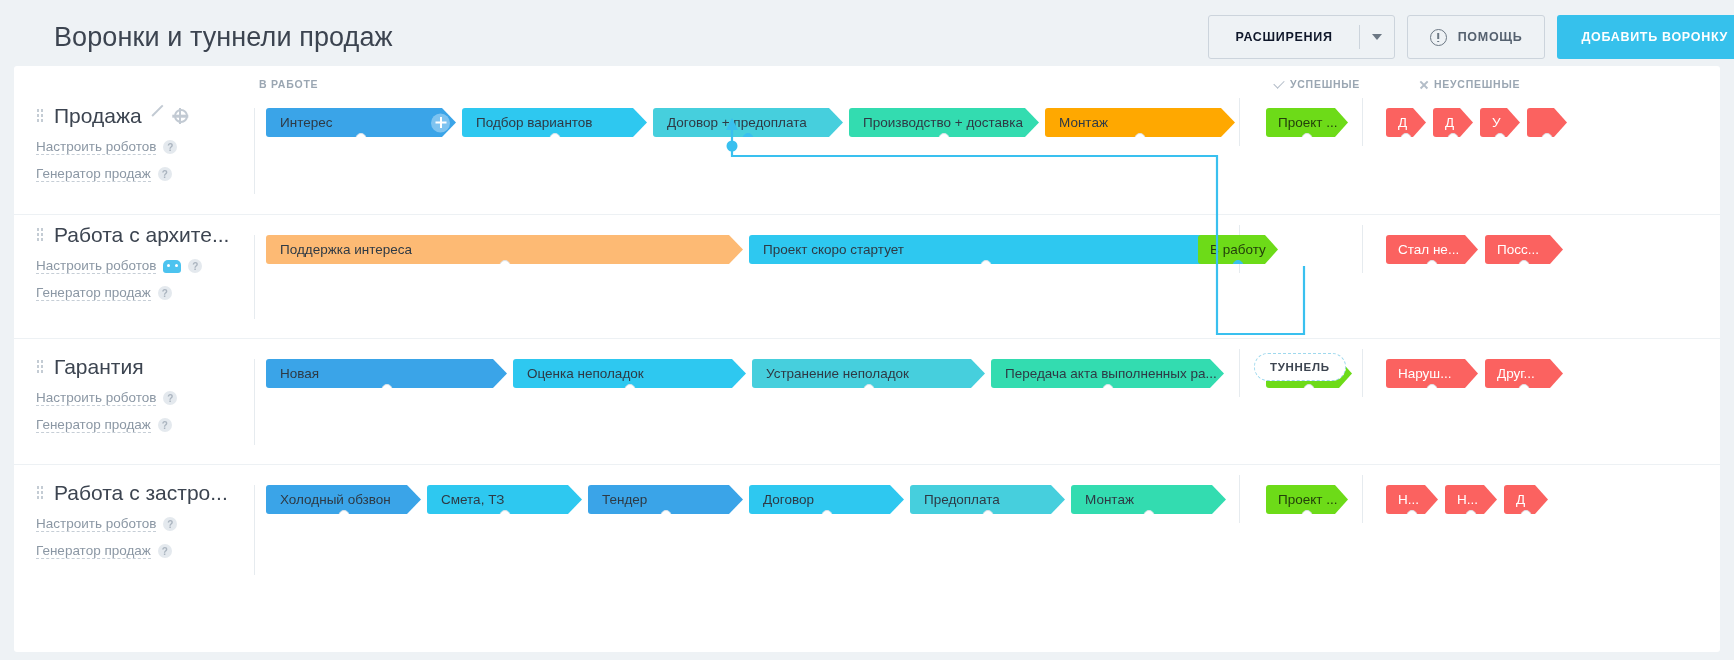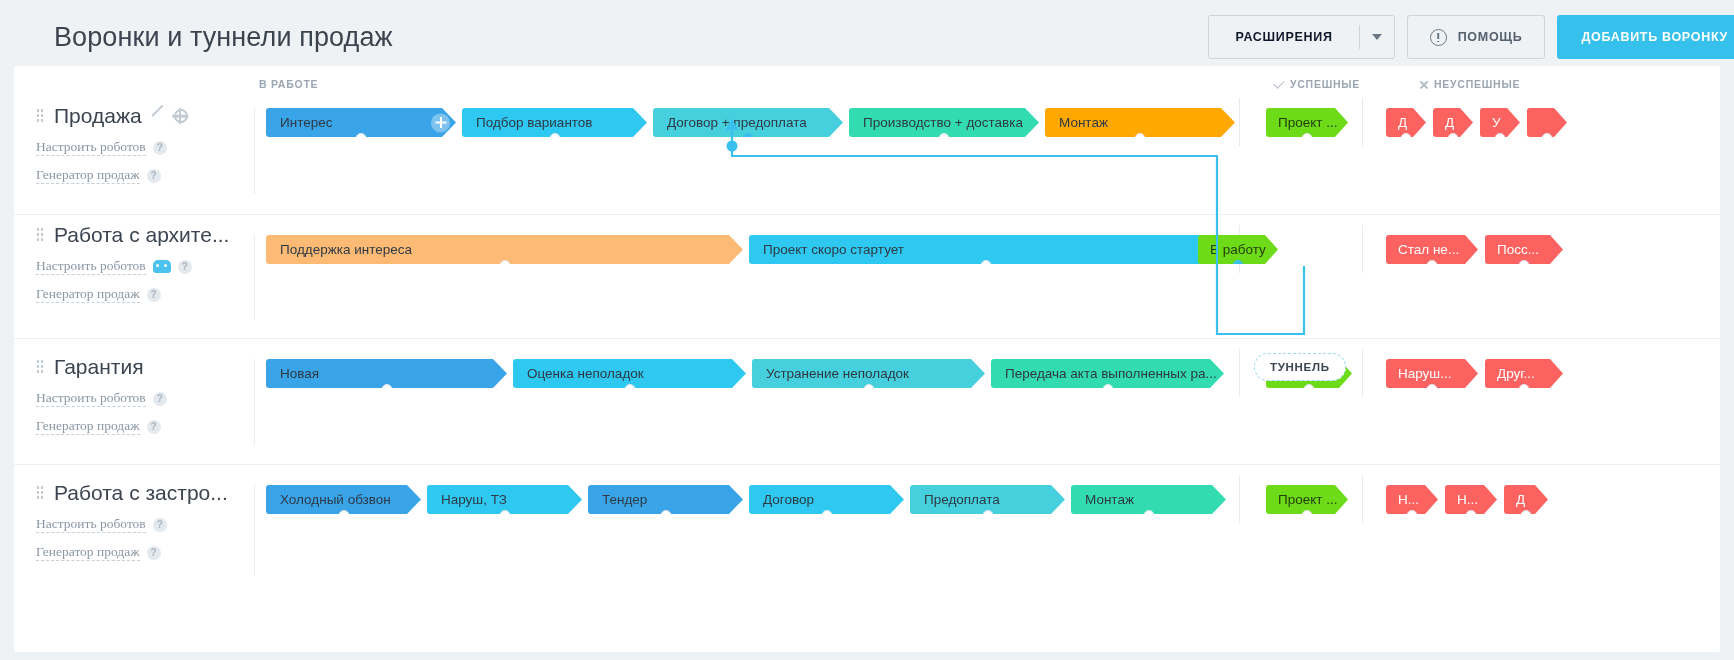--- a/index.html
+++ b/index.html
@@ -133,21 +133,21 @@
   .icon-gear::before, .icon-gear::after {
     content:""; position:absolute; left:3px; top:-3.5px; width:2.6px; height:16px;
     background:#c2cad3;
   }
   .icon-gear::after { transform: rotate(90deg); }
 
   .side-link {
     margin-top: 11px; display: flex; align-items: center; gap: 7px;
     font-size: 13.5px; color: #8b97a4; white-space: nowrap;
   }
-  .side-link .txt { border-bottom: 1px dashed #c6ced6; font-family: Liberation Serif, serif; }
+  .side-link .txt { border-bottom: 1px dashed #c6ced6; }
   .q-mark {
     width: 14px; height: 14px; border-radius: 50%; background: #e4e9ee;
     color: #aab4bf; font-size: 10px; font-weight: bold;
     display: flex; align-items: center; justify-content: center; flex: none;
   }
   .robot-ico {
     width: 18px; height: 13px; background: #4cc3ef; border-radius: 5px 5px 3px 3px;
     position: relative; flex: none;
   }
   .robot-ico::before, .robot-ico::after {
@@ -439,21 +439,21 @@
               <span class="q-mark">?</span>
             </div>
           </div>
           <div class="vsep" style="left: 240px; top: 20px; height: 90px;"></div>
           <div class="stages" style="top: 20px;">
             <div class="stage" style="background: rgb(58, 164, 232); width: 155px;">
               <span>Холодный обзвон</span>
               <span class="dot"></span>
             </div>
             <div class="stage" style="background: rgb(46, 200, 240); width: 155px;">
-              <span>Наруш, ТЗ</span>
+              <span>Смета, ТЗ</span>
               <span class="dot"></span>
             </div>
             <div class="stage" style="background: rgb(58, 164, 232); width: 155px;">
               <span>Тендер</span>
               <span class="dot"></span>
             </div>
             <div class="stage" style="background: rgb(46, 200, 240); width: 155px;">
               <span>Договор</span>
               <span class="dot"></span>
             </div>

